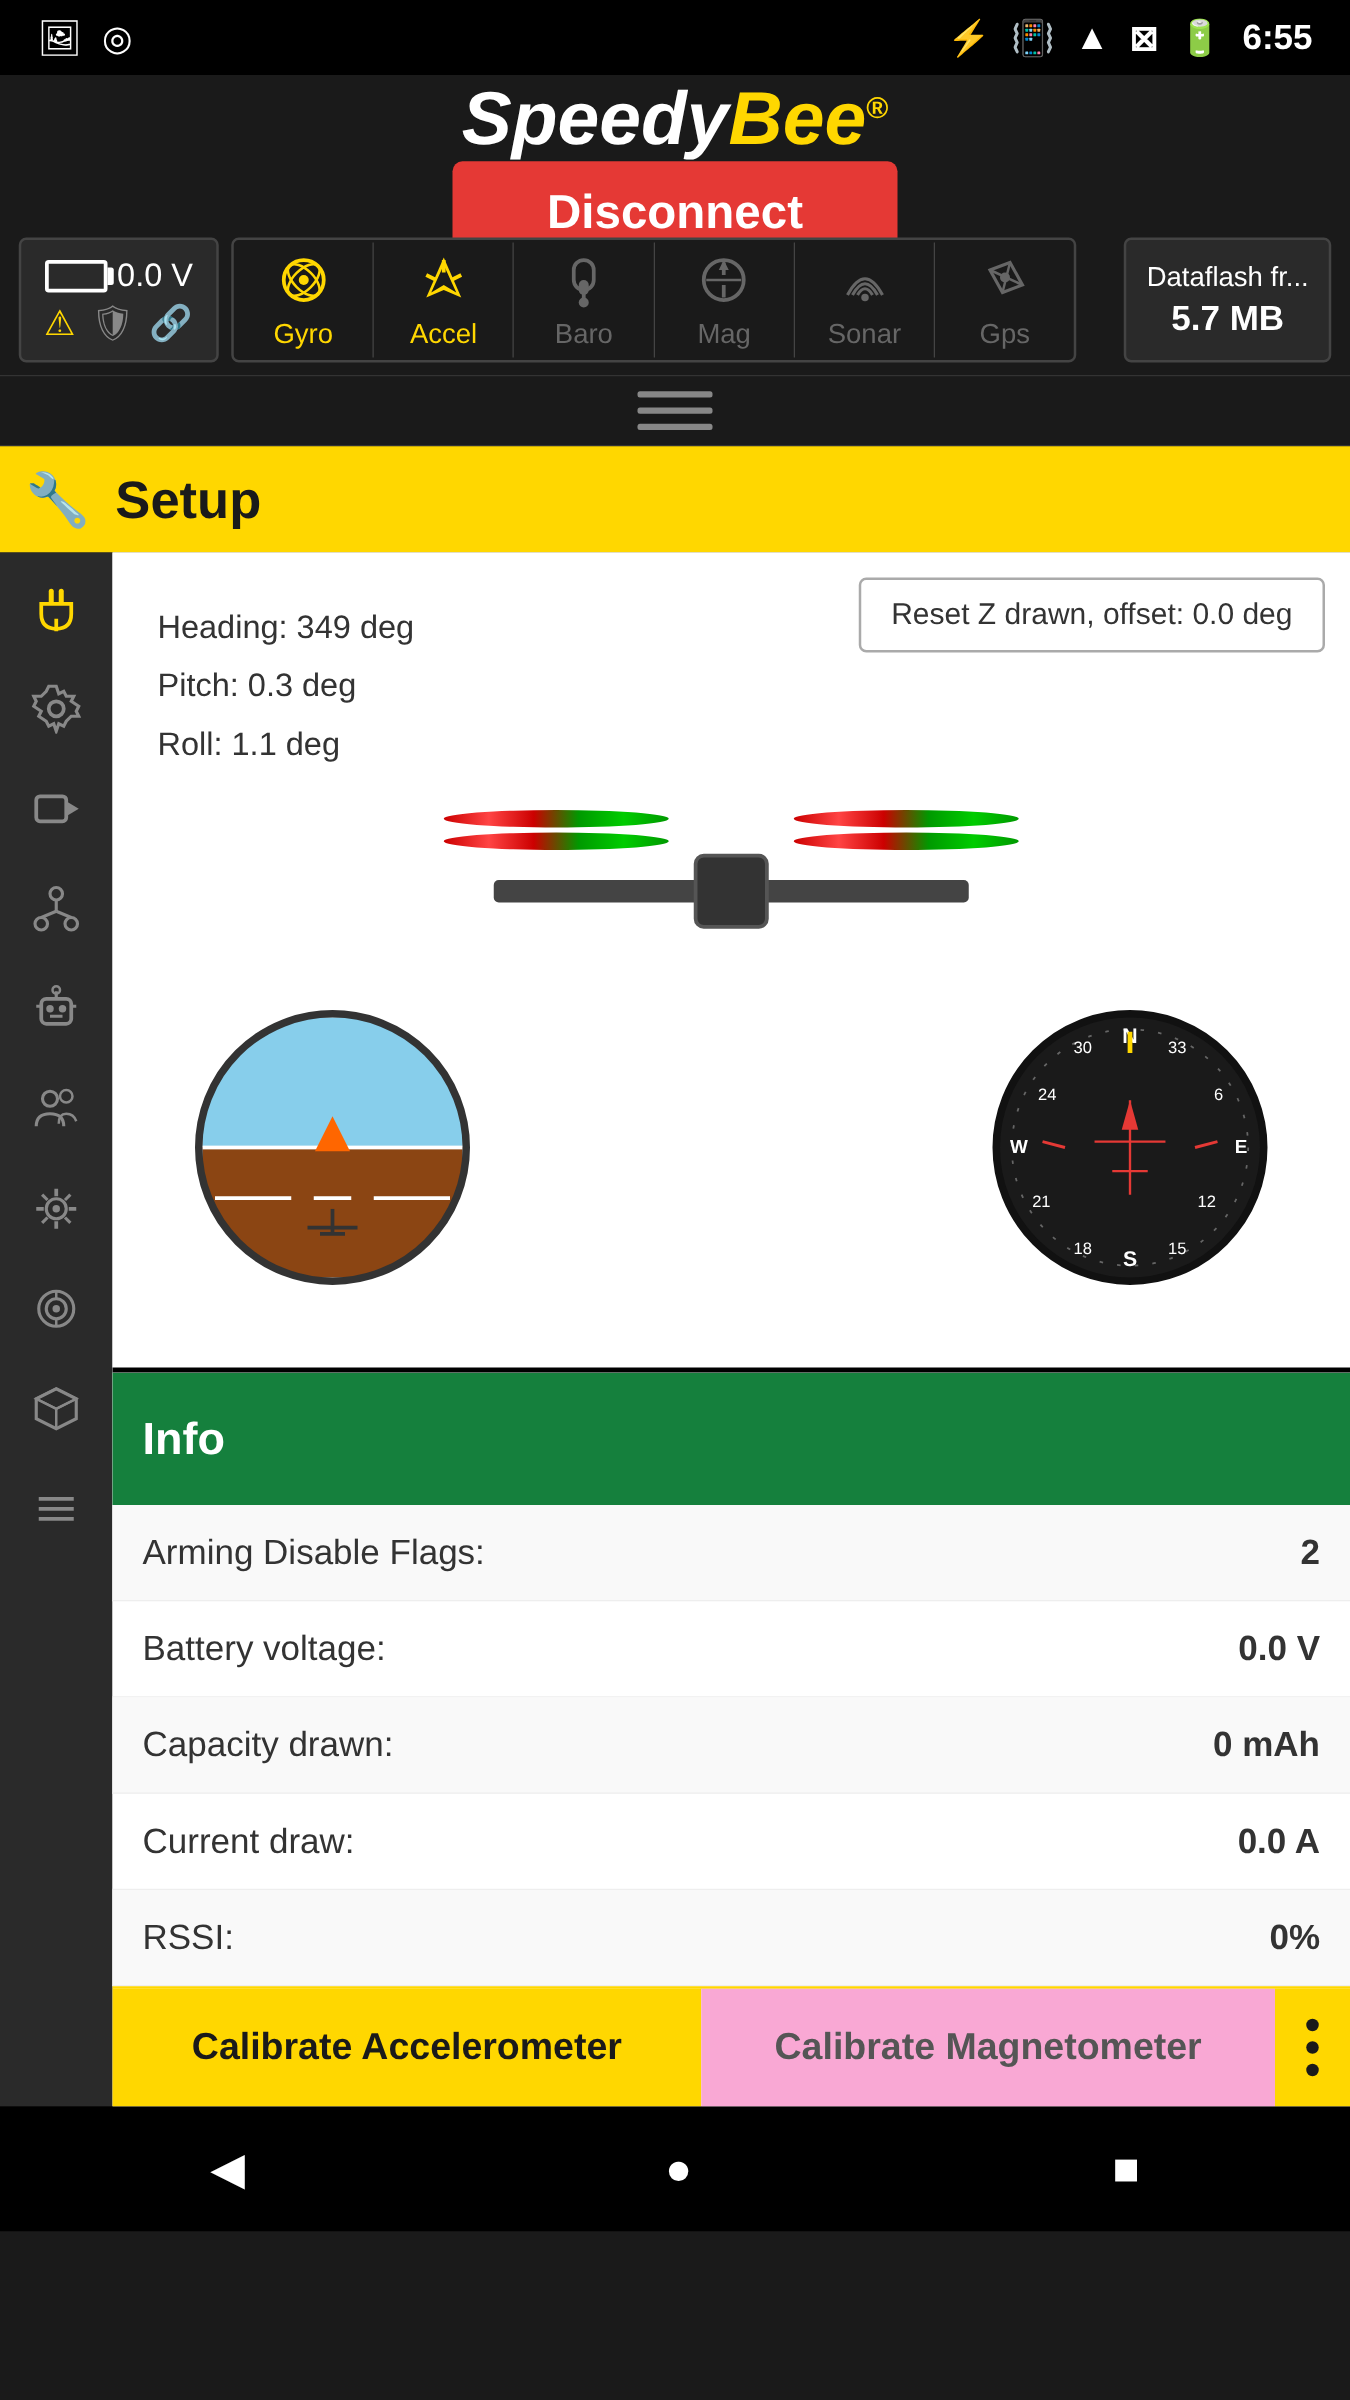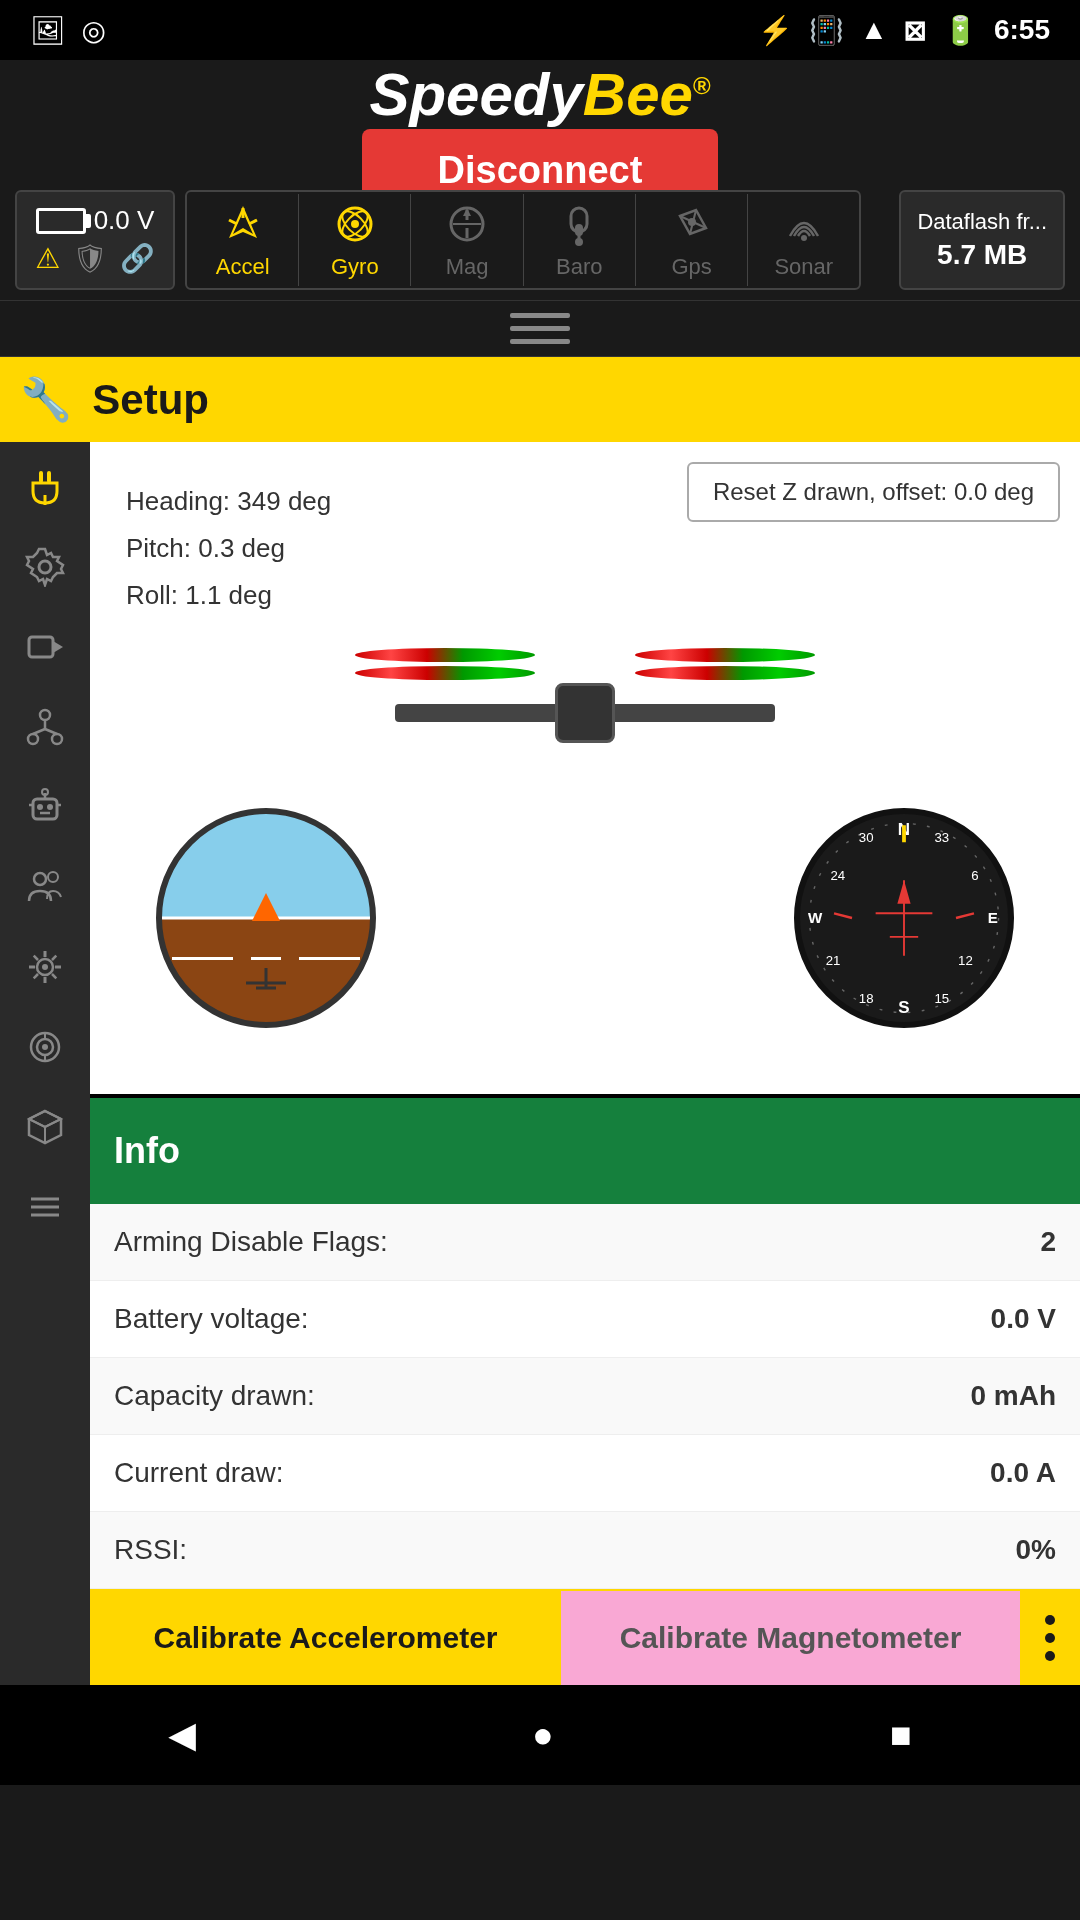--- a/index.html
+++ b/index.html
@@ -400,78 +400,78 @@
       <span class="icon-warning">⚠</span>
       <span class="icon-circle">🛡</span>
       <span class="icon-link">🔗</span>
     </div>
   </div>
 
   <div class="sensor-icons">
 
     <div class="sensor-item active">
       <svg class="sensor-icon-svg" viewBox="0 0 48 48">
+        <circle cx="24" cy="24" r="16" fill="none" stroke="#FFD700" stroke-width="3"></circle>
+        <ellipse cx="24" cy="24" rx="8" ry="16" fill="none" stroke="#FFD700" stroke-width="2" transform="rotate(45 24 24)"></ellipse>
+        <ellipse cx="24" cy="24" rx="8" ry="16" fill="none" stroke="#FFD700" stroke-width="2" transform="rotate(-45 24 24)"></ellipse>
+        <circle cx="24" cy="24" r="4" fill="#FFD700"></circle>
+      </svg>
+      <span class="sensor-name">Gyro</span>
+    </div>
+
+    <div class="sensor-item active">
+      <svg class="sensor-icon-svg" viewBox="0 0 48 48">
         <polygon points="24,6 38,38 24,32 10,38" fill="#FFD700"></polygon>
         <polygon points="24,12 34,34 24,28 14,34" fill="#1a1a1a"></polygon>
         <line x1="24" y1="18" x2="24" y2="8" stroke="#FFD700" stroke-width="3"></line>
         <line x1="18" y1="24" x2="10" y2="20" stroke="#FFD700" stroke-width="3"></line>
         <line x1="30" y1="24" x2="38" y2="20" stroke="#FFD700" stroke-width="3"></line>
       </svg>
       <span class="sensor-name">Accel</span>
     </div>
 
-    <div class="sensor-item active">
+    <div class="sensor-item inactive">
       <svg class="sensor-icon-svg" viewBox="0 0 48 48">
-        <circle cx="24" cy="24" r="16" fill="none" stroke="#FFD700" stroke-width="3"></circle>
-        <ellipse cx="24" cy="24" rx="8" ry="16" fill="none" stroke="#FFD700" stroke-width="2" transform="rotate(45 24 24)"></ellipse>
-        <ellipse cx="24" cy="24" rx="8" ry="16" fill="none" stroke="#FFD700" stroke-width="2" transform="rotate(-45 24 24)"></ellipse>
-        <circle cx="24" cy="24" r="4" fill="#FFD700"></circle>
-      </svg>
-      <span class="sensor-name">Gyro</span>
+        <rect x="16" y="8" width="16" height="24" rx="8" fill="none" stroke="#666" stroke-width="3"></rect>
+        <line x1="24" y1="32" x2="24" y2="42" stroke="#666" stroke-width="3"></line>
+        <circle cx="24" cy="42" r="4" fill="#666"></circle>
+        <rect x="20" y="24" width="8" height="12" rx="4" fill="#666"></rect>
+      </svg>
+      <span class="sensor-name">Baro</span>
     </div>
 
     <div class="sensor-item inactive">
       <svg class="sensor-icon-svg" viewBox="0 0 48 48">
         <circle cx="24" cy="24" r="16" fill="none" stroke="#666" stroke-width="3"></circle>
         <line x1="24" y1="10" x2="24" y2="20" stroke="#666" stroke-width="3"></line>
         <polygon points="24,8 20,16 28,16" fill="#666"></polygon>
         <line x1="24" y1="28" x2="24" y2="38" stroke="#666" stroke-width="3"></line>
         <line x1="10" y1="24" x2="38" y2="24" stroke="#666" stroke-width="2"></line>
       </svg>
       <span class="sensor-name">Mag</span>
     </div>
 
     <div class="sensor-item inactive">
       <svg class="sensor-icon-svg" viewBox="0 0 48 48">
-        <rect x="16" y="8" width="16" height="24" rx="8" fill="none" stroke="#666" stroke-width="3"></rect>
-        <line x1="24" y1="32" x2="24" y2="42" stroke="#666" stroke-width="3"></line>
-        <circle cx="24" cy="42" r="4" fill="#666"></circle>
-        <rect x="20" y="24" width="8" height="12" rx="4" fill="#666"></rect>
-      </svg>
-      <span class="sensor-name">Baro</span>
+        <path d="M10,36 Q24,10 38,36" fill="none" stroke="#666" stroke-width="2.5"></path>
+        <path d="M14,36 Q24,18 34,36" fill="none" stroke="#666" stroke-width="2.5"></path>
+        <path d="M18,36 Q24,26 30,36" fill="none" stroke="#666" stroke-width="2.5"></path>
+        <circle cx="24" cy="38" r="3" fill="#666"></circle>
+      </svg>
+      <span class="sensor-name">Sonar</span>
     </div>
 
     <div class="sensor-item inactive">
       <svg class="sensor-icon-svg" viewBox="0 0 48 48">
         <path d="M12,16 L28,10 L38,28 L22,34 Z" fill="none" stroke="#666" stroke-width="2.5"></path>
         <line x1="12" y1="16" x2="38" y2="28" stroke="#666" stroke-width="2"></line>
         <line x1="28" y1="10" x2="22" y2="34" stroke="#666" stroke-width="2"></line>
         <circle cx="24" cy="22" r="4" fill="#666"></circle>
       </svg>
       <span class="sensor-name">Gps</span>
-    </div>
-
-    <div class="sensor-item inactive">
-      <svg class="sensor-icon-svg" viewBox="0 0 48 48">
-        <path d="M10,36 Q24,10 38,36" fill="none" stroke="#666" stroke-width="2.5"></path>
-        <path d="M14,36 Q24,18 34,36" fill="none" stroke="#666" stroke-width="2.5"></path>
-        <path d="M18,36 Q24,26 30,36" fill="none" stroke="#666" stroke-width="2.5"></path>
-        <circle cx="24" cy="38" r="3" fill="#666"></circle>
-      </svg>
-      <span class="sensor-name">Sonar</span>
     </div>
   </div>
 
   <div class="dataflash-box">
     <span>Dataflash fr...</span>
     <span class="dataflash-size">5.7 MB</span>
   </div>
 </div>
 
 <div class="menu-bar">

